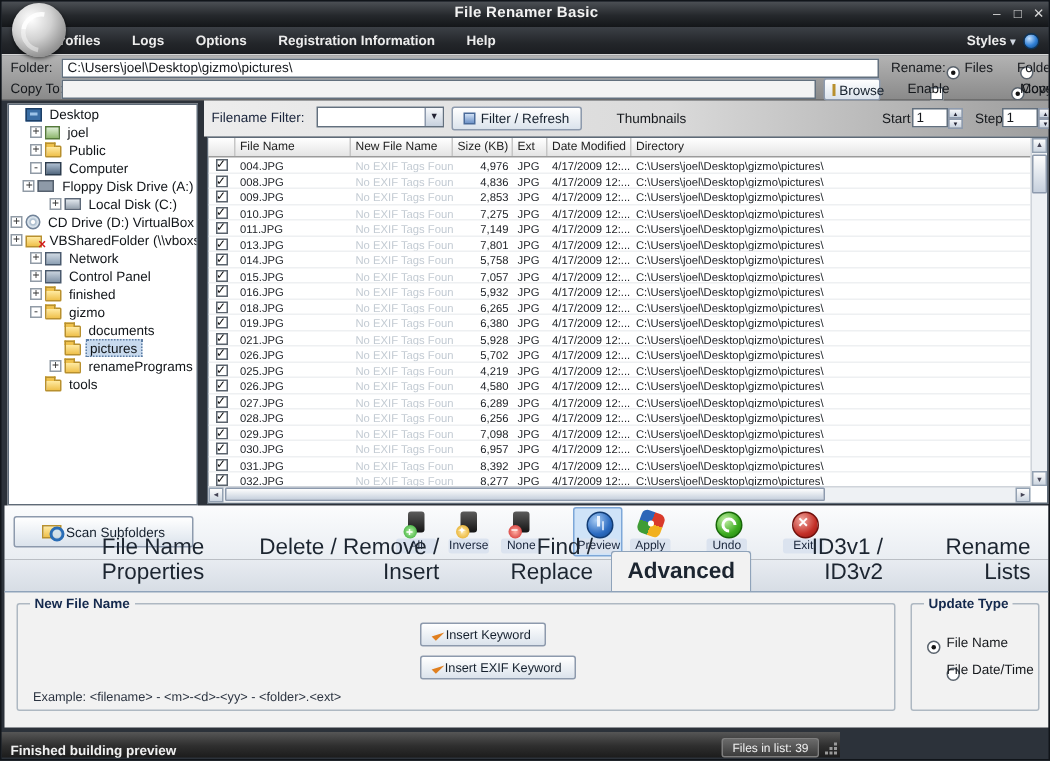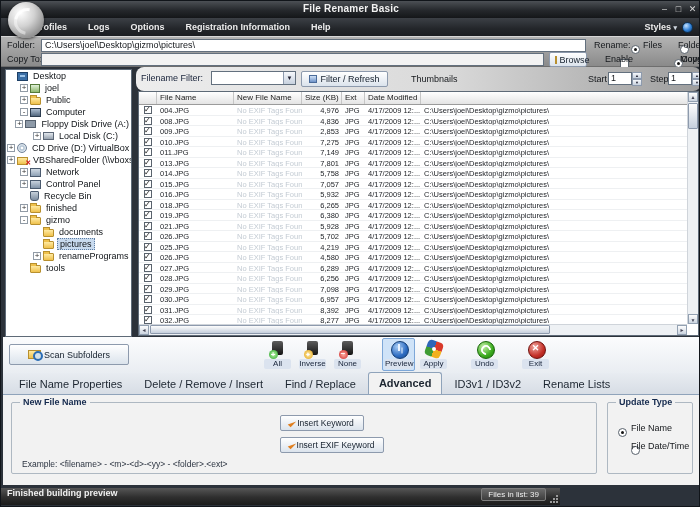--- a/index.html
+++ b/index.html
@@ -29,21 +29,21 @@
   .toolbar{left:0;top:35px;width:700px;height:31px;background:linear-gradient(#b3b3b3,#8a8a8a);border-top:1px solid #d6d6d6;border-bottom:1px solid #6e6e6e;}
   .slabel{font-size:9px;color:#15181c;}
   .field{background:#fff;border:1px solid #63707e;height:13px;font-size:9px;line-height:11px;padding:0 3px;color:#15181c;overflow:hidden;white-space:nowrap;}
   .field.dim{background:#f3f3f3;}
   .rb{width:9px;height:9px;border-radius:50%;background:#fff;border:1px solid #59626c;display:inline-block;position:relative;}
   .rb.sel::after{content:'';position:absolute;left:2px;top:2px;width:3px;height:3px;border-radius:50%;background:#141414;}
   .ckb{width:9px;height:9px;background:#fff;border:1px solid #59626c;display:inline-block;position:relative;}
   .btn3d{background:linear-gradient(#ffffff,#dbe3ec);border:1px solid #8d9aad;border-radius:2px;display:flex;align-items:center;justify-content:center;gap:3px;font-size:9px;color:#15202d;}
 
   
-  .fstrip{left:135px;top:66px;width:565px;height:24px;background:linear-gradient(90deg,#ededed,#dadada 55%,#9d9d9d);border-radius:8px;}
+  .fstrip{left:135px;top:66px;width:565px;height:24px;background:linear-gradient(90deg,#ededed,#dadada 55%,#9d9d9d);}
   .combo{background:#fff;border:1px solid #63707e;position:relative;height:14px;font-size:9px;line-height:12px;padding:0 14px 0 3px;color:#15181c;}
   .combo .dd{position:absolute;right:0;top:0;bottom:0;width:12px;background:linear-gradient(#f6f8fb,#c7d1de);border-left:1px solid #8d9aad;font-size:6px;text-align:center;line-height:12px;color:#223;}
   .spinbox{background:#fff;border:1px solid #63707e;height:13px;width:24px;font-size:9px;line-height:11px;padding:0 2px;color:#15181c;}
   .spinarr{width:10px;height:13px;display:flex;flex-direction:column;}
   .spinarr span{flex:1;background:linear-gradient(#f6f8fb,#c7d1de);border:1px solid #8d9aad;font-size:4px;line-height:5px;text-align:center;color:#223;}
 
   
   .treebox{left:4px;top:68px;width:127px;height:268px;background:#fff;border:1px solid #5e6a77;overflow:hidden;}
   .ti{display:flex;align-items:center;height:12px;font-size:9px;color:#101418;white-space:nowrap;}
   .ind{display:inline-block;height:1px;}
@@ -111,30 +111,30 @@
   .ic-exit::before{content:'';position:absolute;left:2px;top:1px;width:16px;height:16px;border-radius:50%;background:radial-gradient(circle at 35% 30%,#f0a8a0,#c43028 60%,#8c1410);border:1px solid #6f100c;}
   .ic-exit::after{content:'✕';position:absolute;left:0;top:3px;width:20px;text-align:center;color:#fff;font-size:9px;font-weight:bold;}
   .ic-scan{width:13px;height:9px;background:linear-gradient(#ffeaa2,#efc14c);border:1px solid #b8902e;position:relative;}
   .ic-scan::after{content:'';position:absolute;right:-3px;bottom:-3px;width:6px;height:6px;border:2px solid #2a6db5;border-radius:50%;background:rgba(205,228,255,.85);}
   .ic-browse{width:11px;height:8px;background:linear-gradient(#ffeaa2,#efc14c);border:1px solid #b8902e;}
   .ic-filter{width:8px;height:8px;background:linear-gradient(#cfe0f5,#6f93c8);border:1px solid #4a6b9a;}
   .ic-pen{width:0;height:0;border-left:4px solid transparent;border-bottom:8px solid #e07f1f;transform:rotate(45deg);}
 
   
   .tabstrip{left:2px;top:372px;width:696px;height:21px;background:linear-gradient(#e8ecf1,#d7dde5);display:flex;align-items:flex-end;padding-left:6px;}
-  .tab{font-size:11px;color:#1c2530;padding:4px 10px 4px;margin-right:2px;cursor:default;}
+  .tab{font-size:15px;color:#1c2530;padding:4px 10px 4px;margin-right:2px;cursor:default;text-align:right;}
   .tab.active{background:#f2f2f2;border:1px solid #8fa3ba;border-bottom:none;border-radius:3px 3px 0 0;font-weight:bold;position:relative;z-index:3;padding-bottom:5px;}
   .panel{left:2px;top:393px;width:696px;height:91px;background:#f2f2f2;border-top:1px solid #8fa3ba;}
   .groupbox{position:absolute;border:1px solid #aeb8c2;border-radius:2px;}
   .gb-title{position:absolute;top:-6px;left:8px;background:#f2f2f2;padding:0 3px;font-weight:bold;color:#14294d;font-size:9px;}
   .pattern{position:absolute;left:8px;top:10px;width:248px;height:40px;background:#fff;border:1px solid #7c8896;font-size:9px;color:#2323c8;padding:2px 3px;}
   .example{position:absolute;left:10px;top:56px;font-size:8.5px;color:#2b3340;}
 
   
-  .statusbar{left:0;top:487px;width:559px;height:17px;background:linear-gradient(#565656,#2e2e2e 55%,#1c1c1c);display:flex;align-items:flex-start;}
+  .statusbar{left:0;top:487px;width:559px;height:17px;background:linear-gradient(#565656,#2e2e2e 55%,#1c1c1c);display:flex;align-items:flex-end;}
   .status-left{font-size:9px;font-weight:bold;color:#f0f0f0;margin-left:6px;flex:1;}
   .status-right{font-size:8px;color:#f0f0f0;background:linear-gradient(#6a6a6a,#3c3c3c);border:1px solid #7e7e7e;border-radius:2px;padding:1px 6px;margin-right:14px;}
   .grip{position:absolute;right:2px;bottom:2px;width:8px;height:8px;}
   .grip::after{content:'';position:absolute;right:0;bottom:0;width:2px;height:2px;background:#9a9a9a;
        box-shadow:-3px 0 #9a9a9a,0 -3px #9a9a9a,-6px 0 #9a9a9a,0 -6px #9a9a9a,-3px -3px #9a9a9a;}
 </style>
 </head>
 <body>
 
 <div class="window">
@@ -272,26 +272,20 @@
         <span class="ti-label">Network</span>
       </div>
 
       <div class="ti">
         <span class="ind" style="width: 13px;"></span>
         <span class="expander">+</span>
         <span class="ti-ic ic-control"></span>
         <span class="ti-label">Control Panel</span>
       </div>
 
-      <div class="ti">
-        <span class="ind" style="width: 13px;"></span>
-        <span class="expander"></span>
-        <span class="ti-ic ic-recycle"></span>
-        <span class="ti-label">Recycle Bin</span>
-      </div>
 
       <div class="ti">
         <span class="ind" style="width: 13px;"></span>
         <span class="expander">+</span>
         <span class="ti-ic ic-folder"></span>
         <span class="ti-label">finished</span>
       </div>
 
       <div class="ti">
         <span class="ind" style="width: 13px;"></span>
@@ -331,20 +325,21 @@
     </div>
 
   <div class="abs table">
     <div class="thead">
       <div class="th c-check"></div>
       <div class="th c-name">File Name</div>
       <div class="th c-new" style="color:#222;">New File Name</div>
       <div class="th c-size">Size (KB)</div>
       <div class="th c-ext">Ext</div>
       <div class="th c-date">Date Modified</div>
+      <div class="th c-dir" style="border-right:none;">Directory</div>
     </div>
     <div class="tbody">
 
         <div class="tr">
           <div class="td c-check"><span class="cb checked"></span></div>
           <div class="td c-name">004.JPG</div>
           <div class="td c-new">No EXIF Tags Found</div>
           <div class="td c-size">4,976</div>
           <div class="td c-ext">JPG</div>
           <div class="td c-date">4/17/2009 12:...</div>

